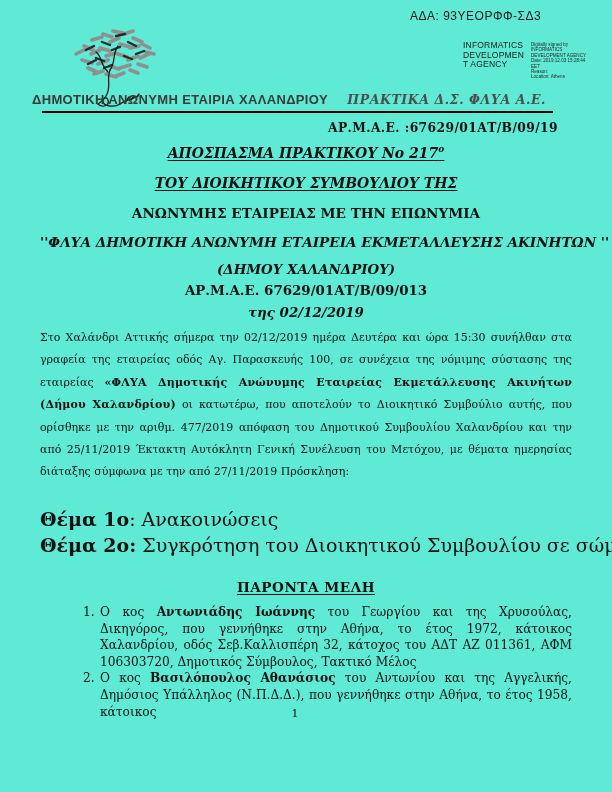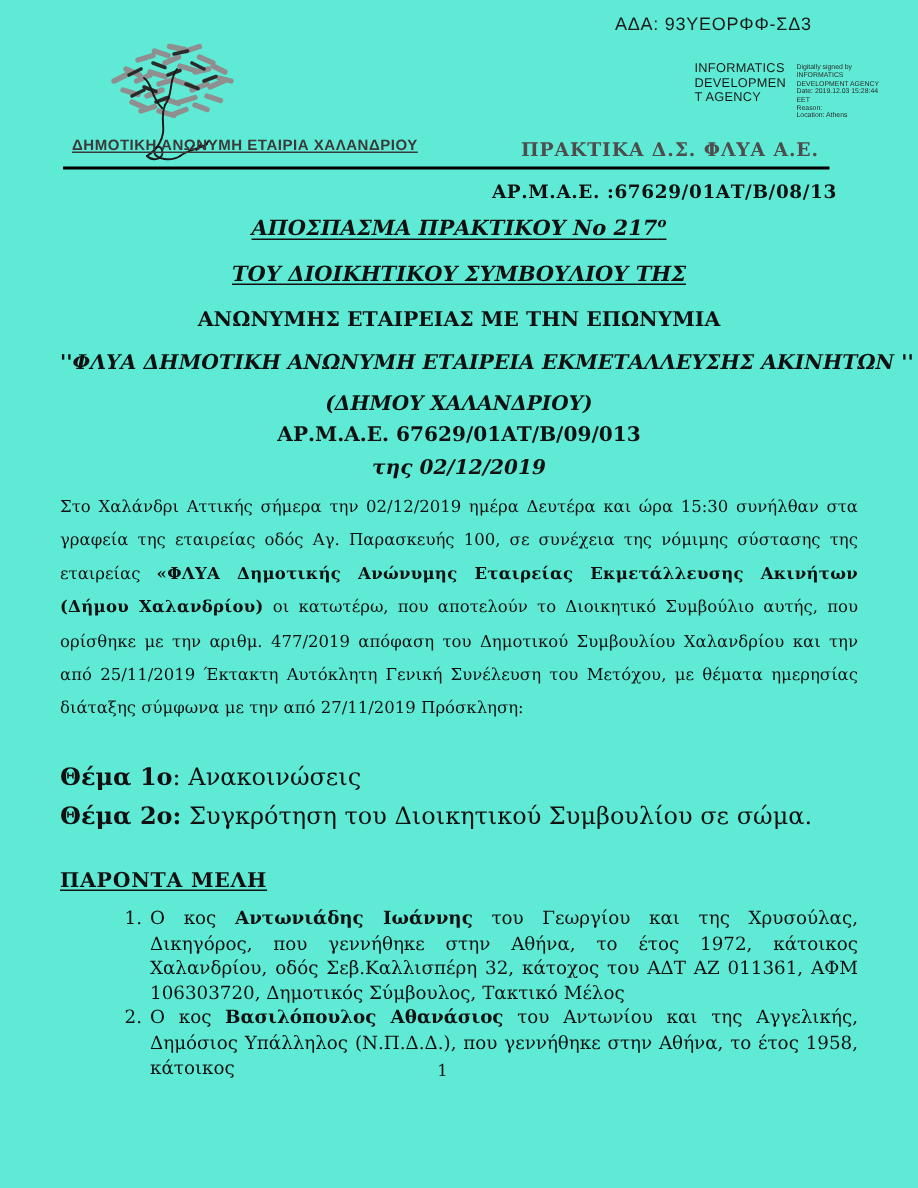--- a/index.html
+++ b/index.html
@@ -15,39 +15,39 @@
   .abs { position: absolute; }
 
   
   .ada {
     left: 410px; top: 9px;
     font-family: "Liberation Sans", sans-serif;
     font-size: 12px; color: #1a1a1a; letter-spacing: 0.5px;
   }
   .logo-wrap { left: 58px; top: 26px; width: 110px; }
   .logo-caption {
-    left: 48px; top: 92px; width: 230px;
-    font-family: "Liberation Sans", sans-serif;
-    font-size: 10px; font-weight: bold; color: #3a3a3a;
-    letter-spacing: 0.35px; white-space: nowrap; text-decoration: underline;
+    left: 32px; top: 92px; width: 230px;
+    font-family: "Liberation Sans", sans-serif;
+    font-size: 13px; font-weight: bold; color: #3a3a3a;
+    letter-spacing: 0.35px; white-space: nowrap;
   }
   .stamp-agency {
     left: 463px; top: 41px; width: 72px;
     font-family: "Liberation Sans", sans-serif;
     font-size: 8.5px; line-height: 9.5px; color: #1a1a1a;
     letter-spacing: 0.2px;
   }
   .stamp-details {
     left: 531px; top: 42px; width: 70px;
     font-family: "Liberation Sans", sans-serif;
     font-size: 4.6px; line-height: 5.4px; color: #2b2b2b;
   }
   .practika {
     right: 66px; top: 92px;
-    font-size: 12.5px; font-weight: bold; 
+    font-size: 12.5px; font-weight: bold; font-style: italic;
     color: #4d4d4d; letter-spacing: 0.6px; white-space: nowrap;
   }
   .header-rule {
     left: 42px; top: 111px; width: 511px; height: 2px; background: #000;
   }
   .armae-top {
     right: 54px; top: 120px;
     font-size: 12.3px; font-weight: 600; letter-spacing: 0.4px; white-space: nowrap;
   }
 
@@ -66,26 +66,26 @@
 
   
   .intro {
     left: 40px; top: 327px; width: 532px;
     font-size: 11px; line-height: 22.4px;
     text-align: justify; text-align-last: left;
   }
   .intro b { letter-spacing: 0.2px; }
 
   
-  .topic { left: 40px; font-size: 16px; white-space: nowrap; text-align: center; }
+  .topic { left: 40px; font-size: 19px; white-space: nowrap; text-align: center; }
   .topic-1 { top: 508px; }
   .topic-2 { top: 534px; }
 
   .present-heading {
-    left: 40px; top: 579px; width: 532px; text-align: left;
+    left: 40px; top: 579px; width: 532px; text-align: center;
     font-size: 13.6px; font-weight: bold;
     text-decoration: underline; text-underline-offset: 2px;
     letter-spacing: 0.5px;
   }
 
   
   .members { left: 83px; top: 604px; width: 489px; font-size: 12.2px; line-height: 16.6px; }
   .member { display: flex; }
   .member .num { width: 17px; flex: 0 0 17px; }
   .member .mtext { flex: 1 1 auto; text-align: justify; text-align-last: left; }
@@ -171,21 +171,21 @@
     <div>INFORMATICS</div>
     <div>DEVELOPMENT AGENCY</div>
     <div>Date: 2019.12.03 15:28:44</div>
     <div>EET</div>
     <div>Reason:</div>
     <div>Location: Athens</div>
   </div>
 
   <div class="abs practika">ΠΡΑΚΤΙΚΑ Δ.Σ. ΦΛΥΑ Α.Ε.</div>
   <div class="abs header-rule"></div>
-  <div class="abs armae-top">ΑΡ.Μ.Α.Ε. :67629/01ΑΤ/Β/08/13</div>
+  <div class="abs armae-top">ΑΡ.Μ.Α.Ε. :67629/01ΑΤ/Β/09/19</div>
 
   <div class="abs tline t1 t-u t-i"><span>ΑΠΟΣΠΑΣΜΑ ΠΡΑΚΤΙΚΟΥ Νο 217</span><sup>ο</sup></div>
   <div class="abs tline t2 t-u t-i">ΤΟΥ ΔΙΟΙΚΗΤΙΚΟΥ ΣΥΜΒΟΥΛΙΟΥ ΤΗΣ</div>
   <div class="abs tline t3">ΑΝΩΝΥΜΗΣ ΕΤΑΙΡΕΙΑΣ ΜΕ ΤΗΝ ΕΠΩΝΥΜΙΑ</div>
   <div class="abs tline t5 t-i">(ΔΗΜΟΥ ΧΑΛΑΝΔΡΙΟΥ)</div>
   <div class="abs tline t4 t-i">''ΦΛΥΑ ΔΗΜΟΤΙΚΗ ΑΝΩΝΥΜΗ ΕΤΑΙΡΕΙΑ ΕΚΜΕΤΑΛΛΕΥΣΗΣ ΑΚΙΝΗΤΩΝ ''</div>
   <div class="abs tline t6">ΑΡ.Μ.Α.Ε. 67629/01ΑΤ/Β/09/013</div>
   <div class="abs tline t7 t-i">της 02/12/2019</div>
 
   <div class="abs intro">

